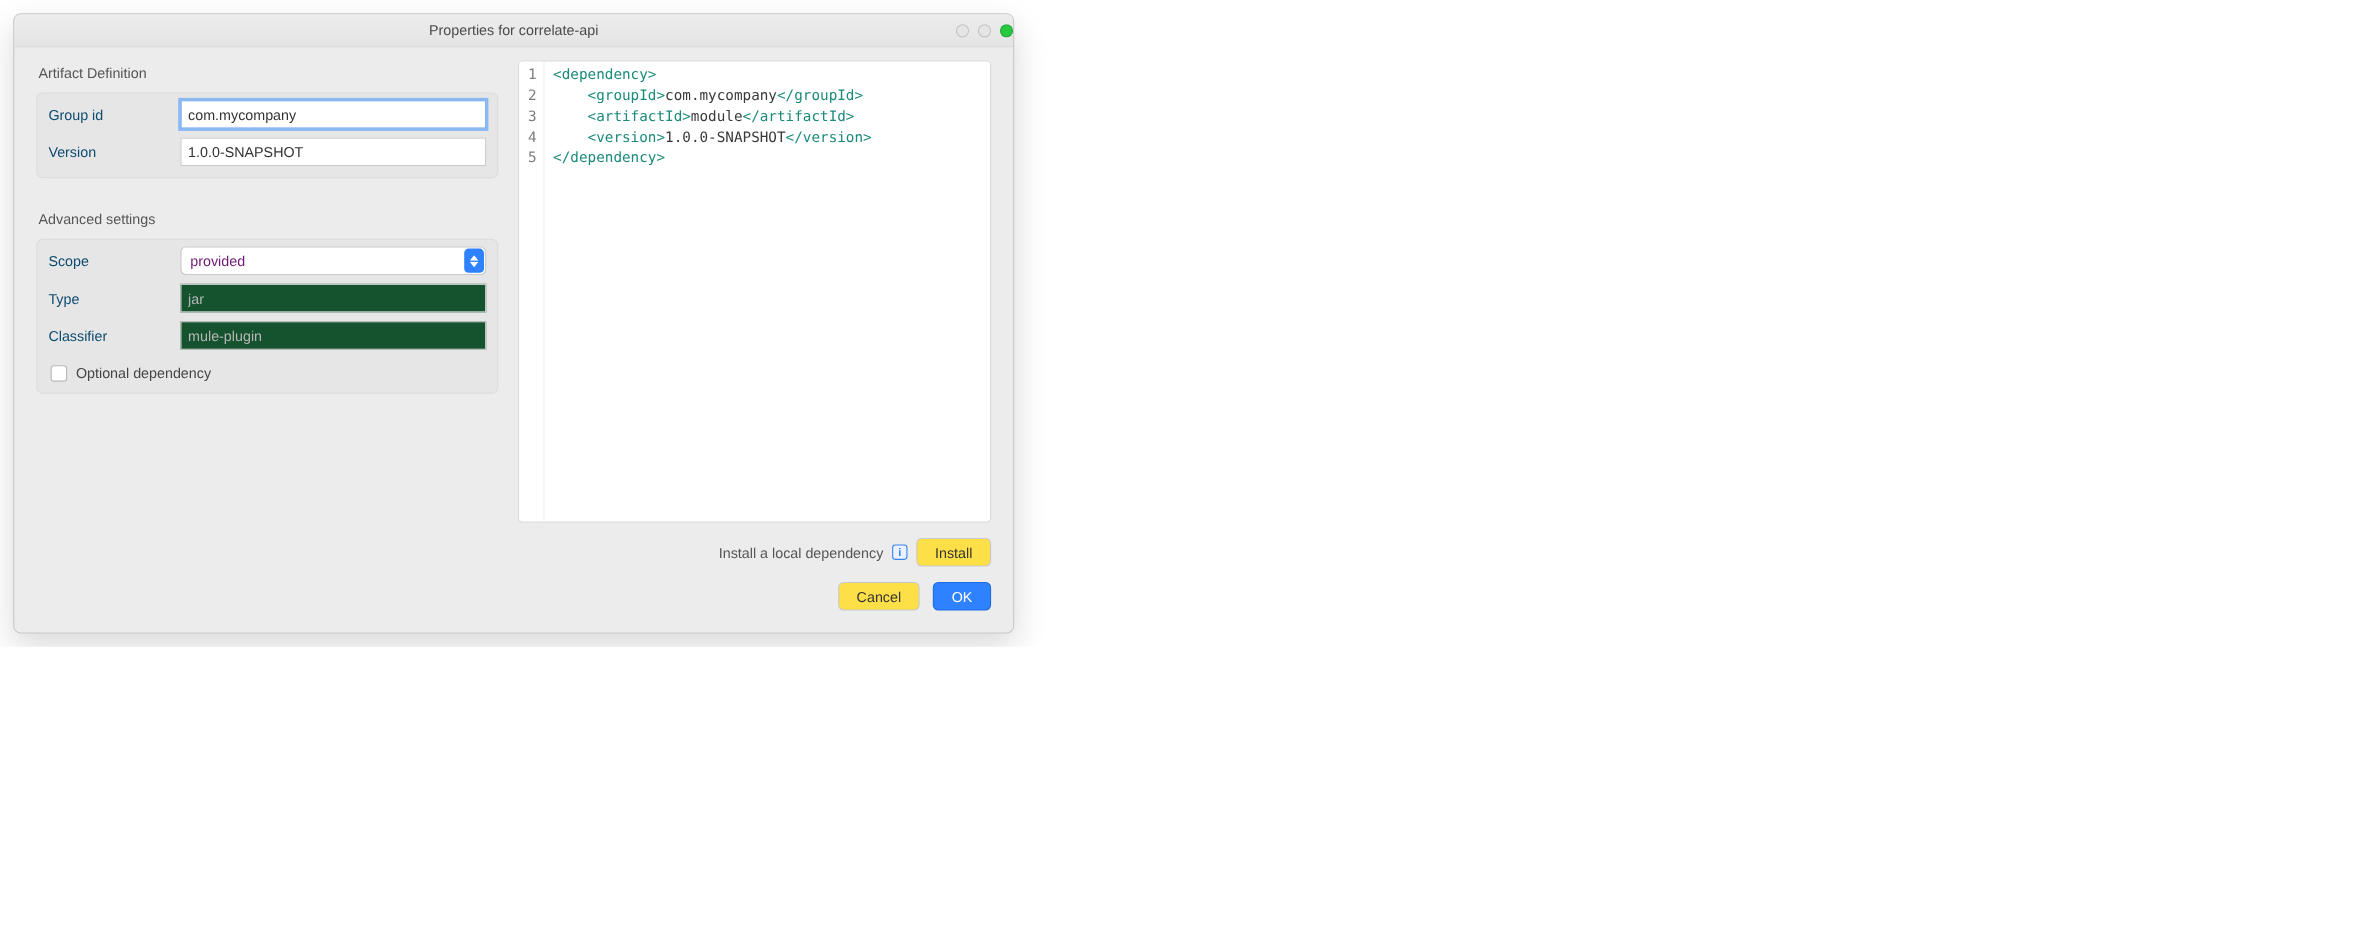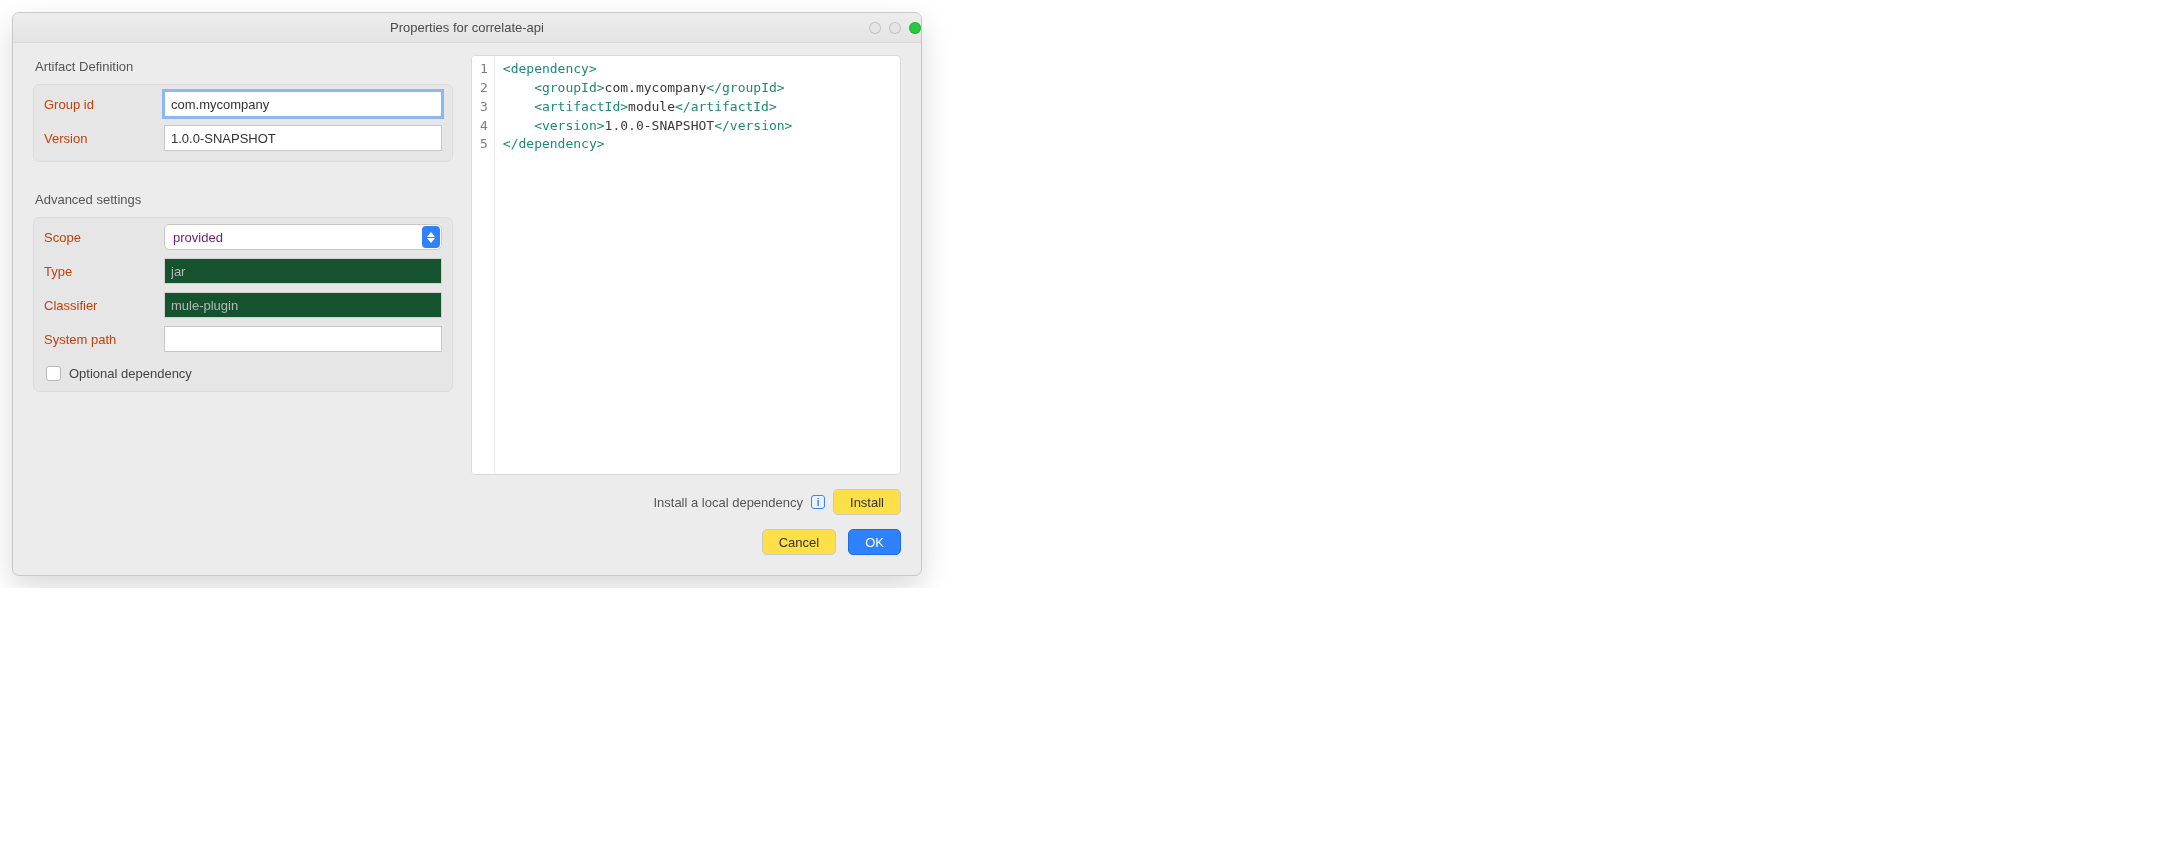--- a/index.html
+++ b/index.html
@@ -11,21 +11,21 @@
     .tl.red { background:#e5e5e5; }
     .tl.yellow { background:#e5e5e5; }
     .tl.green { background:#28c840; }
     .title { position:absolute; left:0; right:0; text-align:center; color:#4a4a4a; font-size:13px; pointer-events:none; }
     .dialog-body { display:flex; gap:18px; padding:12px 20px 8px 20px; }
     .left-col { flex: 0 0 420px; display:flex; flex-direction:column; gap:26px; }
     .group { background:#e6e6e6; border:1px solid #dcdcdc; border-radius:6px; padding:6px 10px 10px 10px; }
     .group-title { color:#555; font-size:13px; padding:4px 2px 10px 2px; }
     .row { display:flex; align-items:center; gap:10px; margin-bottom:8px; }
     .row:last-child { margin-bottom:0; }
-    .label { width:110px; color:#c2410c; font-size:13px; }
+    .label { width:110px; color:#0c4a6e; font-size:13px; }
     .text-input { flex:1; height:26px; padding:2px 6px; font-size:13px; background:#fff; border:1px solid #c9c9c9; border-radius:0; color:#333; }
     .text-input.focused { outline:3px solid #8bb8f2; outline-offset:-1px; border-color:#6ea8ef; }
     .text-input.readonly { background:#14532d; color:#a6a6a6; border-color:#d2d2d2; }
     .text-input::placeholder { color:#b7b7b7; }
     .select-wrap { flex:1; position:relative; }
     .select { width:100%; height:26px; padding:2px 26px 2px 8px; font-size:13px; background:#fff; border:1px solid #c9c9c9; border-radius:5px; appearance:none; -webkit-appearance:none; color:#701a75; }
     .select-arrows { position:absolute; right:2px; top:2px; bottom:2px; width:18px; background:#2f82ff; border-radius:4px; display:flex; flex-direction:column; align-items:center; justify-content:center; gap:1px; pointer-events:none; }
     .select-arrows svg { width:8px; height:5px; fill:#fff; }
     .check-row { display:flex; align-items:center; gap:8px; padding-top:6px; padding-left:2px; }
     .checkbox { width:15px; height:15px; border:1px solid #b8b8b8; border-radius:3px; background:#fff; }
@@ -95,24 +95,20 @@
             </div>
           </div>
           <div class="row">
             <div class="label">Type</div>
             <input class="text-input readonly" readonly="" placeholder="jar" style="">
           </div>
           <div class="row">
             <div class="label">Classifier</div>
             <input class="text-input readonly" readonly="" placeholder="mule-plugin" style="">
           </div>
-          <div class="row">
-            <div class="label">System path</div>
-            <input class="text-input" value="" style="">
-          </div>
           <div class="check-row">
             <div class="checkbox"></div>
             <div class="check-label">Optional dependency</div>
           </div>
         </div>
       </div>
 
     </div>
 
     <div class="code-panel">

